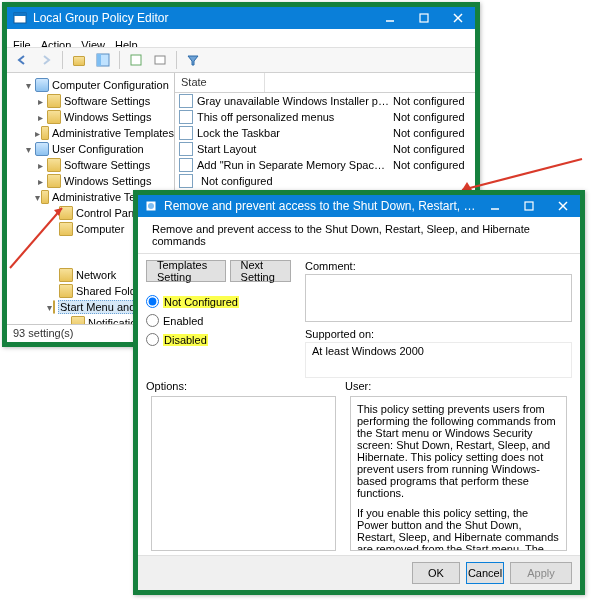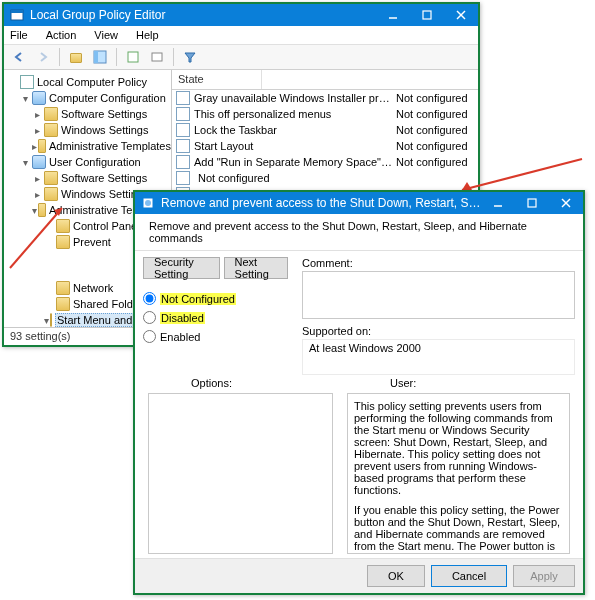--- a/index.html
+++ b/index.html
@@ -1,23 +1,23 @@
 <!DOCTYPE html>
 <html><head>
 <meta charset="utf-8">
 <style>
   * { box-sizing: border-box; margin: 0; padding: 0; font-family: "Segoe UI", Tahoma, sans-serif; font-size: 11px; }
   body { width: 595px; height: 600px; background: #fff; position: relative; overflow: hidden; }
-  .window { position: absolute; border: 2px solid #15803d; background: #fff; box-shadow: 1px 1px 4px rgba(0,0,0,.25); display:flex; flex-direction:column; }
+  .window { position: absolute; border: 5px solid #15803d; background: #fff; box-shadow: 1px 1px 4px rgba(0,0,0,.25); display:flex; flex-direction:column; }
   .titlebar { background: #0a7fd9; color: #fff; height: 22px; display: flex; align-items: center; padding-left: 6px; }
   .titlebar .t-icon { width:14px; height:14px; margin-right:6px; display:inline-block; }
   .titlebar .t-text { flex:1; font-size:12px; white-space:nowrap; overflow:hidden; text-overflow:ellipsis; }
   .titlebar .winbtns { display:flex; }
   .titlebar .wbtn { width:34px; height:22px; display:flex; align-items:center; justify-content:center; color:#fff; }
-  .menubar { height:18px; padding:3px 6px 0 6px; display:flex; gap:18px; color:#000; }
+  .menubar { height:18px; padding:10px 6px 0 6px; display:flex; gap:10px; color:#000; }
   .toolbar { height:26px; border-top:1px solid #e0e0e0; border-bottom:1px solid #d0d0d0; display:flex; align-items:center; padding:0 4px; gap:2px; background:#f7f7f7; }
   .tbtn { width:22px; height:22px; display:flex; align-items:center; justify-content:center; border:1px solid transparent; }
   .tsep { width:1px; height:18px; background:#ccc; margin:0 3px; }
   .main-body { flex:1; display:flex; overflow:hidden; }
   .tree-pane { width:168px; border-right:1px solid #c9c9c9; padding:4px 0 4px 4px; overflow:auto; }
   .tree-row { display:flex; align-items:center; height:16px; white-space:nowrap; padding-left:0; }
   .tree-row .exp { width:11px; text-align:center; color:#666; display:inline-block; font-size:10px; }
   .tree-row .ticon { width:14px; height:14px; margin:0 3px 0 1px; display:inline-block; }
   .tree-row.sel .lbl { background:#d6e8f7; border:1px dotted #6aa2d6; padding:0 1px; }
   .list-pane { flex:1; overflow:hidden; }
@@ -126,25 +126,20 @@
       </div>
     <div class="tsep"></div>
     <div class="tbtn">
         <svg width="14" height="14">
           <path d="M2 3 H12 L8 8 V12 H6 V8 Z" fill="#6fa3d6" stroke="#2c6aa8"></path>
         </svg>
       </div>
   </div>
   <div class="main-body">
     <div class="tree-pane" id="tree-pane">
-        <div class="tree-row" style="padding-left: 0px;">
-          <span class="exp"></span>
-          <span class="ticon i-policy"></span>
-          <span class="lbl">Local Computer Policy</span>
-        </div>
         <div class="tree-row" style="padding-left: 12px;">
           <span class="exp">▾</span>
           <span class="ticon i-conf"></span>
           <span class="lbl">Computer Configuration</span>
         </div>
         <div class="tree-row" style="padding-left: 24px;">
           <span class="exp">▸</span>
           <span class="ticon i-folder"></span>
           <span class="lbl">Software Settings</span>
         </div>
@@ -179,21 +174,21 @@
           <span class="lbl">Administrative Templates</span>
         </div>
         <div class="tree-row" style="padding-left: 36px;">
           <span class="exp"></span>
           <span class="ticon i-folder"></span>
           <span class="lbl">Control Panel</span>
         </div>
         <div class="tree-row" style="padding-left: 36px;">
           <span class="exp"></span>
           <span class="ticon i-folder"></span>
-          <span class="lbl">Prevent</span>
+          <span class="lbl">Computer</span>
         </div>
         <div class="tree-row" style="padding-left: 36px; margin-top: 30px;">
           <span class="exp"></span>
           <span class="ticon i-folder"></span>
           <span class="lbl">Network</span>
         </div>
         <div class="tree-row" style="padding-left: 36px;">
           <span class="exp"></span>
           <span class="ticon i-folder"></span>
           <span class="lbl">Shared Folders</span>
@@ -310,58 +305,58 @@
       <span class="t-icon"><svg viewBox="0 0 14 14">
             <rect x="1" y="1" width="12" height="12" fill="#fff" stroke="#888"></rect>
             <rect x="1" y="1" width="12" height="3" fill="#e3b04b"></rect>
           </svg></span>
       <span>Remove and prevent access to the Shut Down, Restart, Sleep, and Hibernate commands</span>
     </div>
 
     <div class="dlg-mid">
       <div class="dlg-left">
         <div class="navbtns">
-          <div class="btn">Security Setting</div>
+          <div class="btn">Templates Setting</div>
           <div class="btn">Next Setting</div>
         </div>
         <div class="radio-row">
           <input type="radio" name="pstate" checked="" style="">
           <span class="hl">Not Configured</span>
         </div>
         <div class="radio-row">
           <input type="radio" name="pstate" style="">
-          <span class="hl">Disabled</span>
+          <span class="lblblk">Enabled</span>
         </div>
         <div class="radio-row">
           <input type="radio" name="pstate" style="">
-          <span class="lblblk">Enabled</span>
+          <span class="hl">Disabled</span>
         </div>
       </div>
       <div class="dlg-right">
         <div style="margin-bottom:2px;">Comment:</div>
         <div class="txtbox"></div>
         <div style="margin:6px 0 2px 0;">Supported on:</div>
         <div class="supported">
             <span>At least Windows 2000</span>
           </div>
       </div>
     </div>
 
-    <div style="display:flex; gap:14px; padding:0 8px;margin-left:48px;">
+    <div style="display:flex; gap:14px; padding:0 8px;">
       <div style="width:185px">Options:</div>
       <div>User:</div>
     </div>
 
     <div class="dlg-lower">
       <div class="options-pane"></div>
       <div class="helpbox" id="helpbox" style="flex:1">
           <p style="margin-bottom: 8px;">This policy setting prevents users from performing the following commands from the Start menu or Windows Security screen: Shut Down, Restart, Sleep, and Hibernate. This policy setting does not prevent users from running Windows-based programs that perform these functions.</p>
           <p style="margin-bottom: 8px;">If you enable this policy setting, the Power button and the Shut Down, Restart, Sleep, and Hibernate commands are removed from the Start menu. The Power button is also removed from the Windows Security screen, which appears when you press CTRL+ALT+DELETE.</p>
         </div>
     </div>
 
     <div class="dlg-buttons">
-      <div class="btn" style="width:58px;justify-content:center">OK</div>
-      <div class="btn default" style="width:76px;justify-content:center">Cancel</div>
+      <div class="btn" style="width:48px;justify-content:center">OK</div>
+      <div class="btn default" style="width:38px;justify-content:center">Cancel</div>
       <div class="btn" style="width:62px;justify-content:center;color:#8a8a8a">Apply</div>
     </div>
   </div>
 </div>
 
 </body></html>

